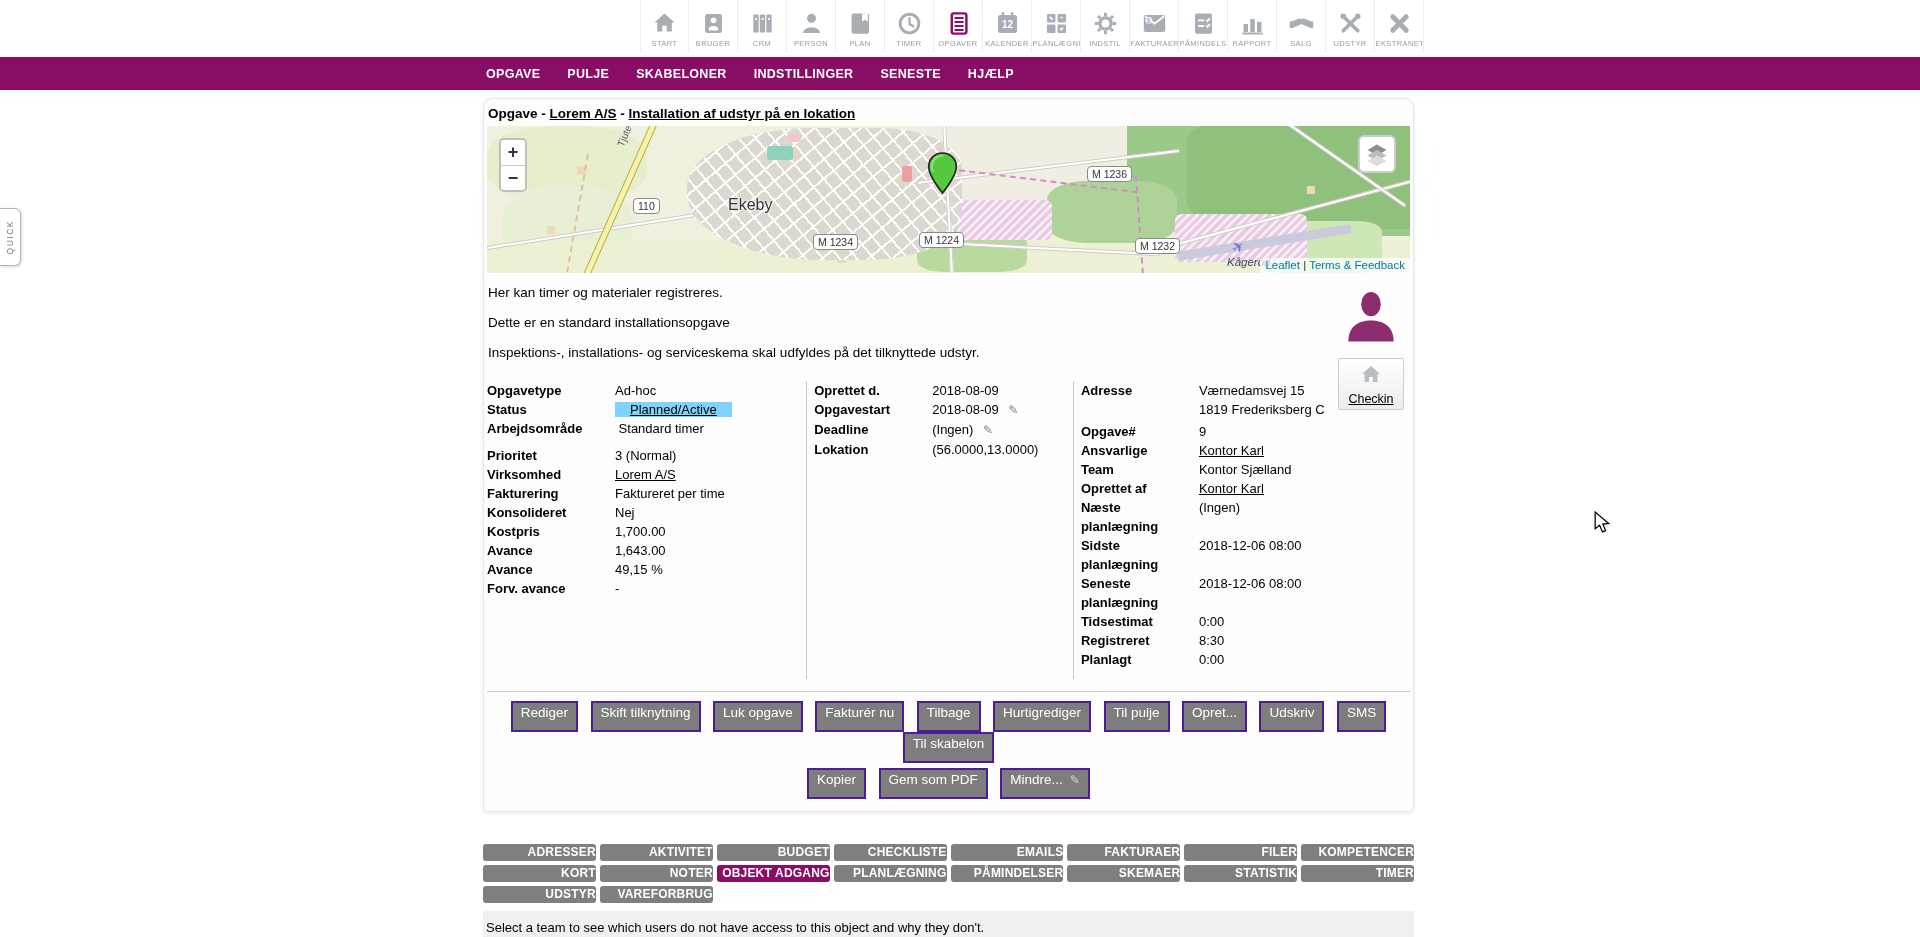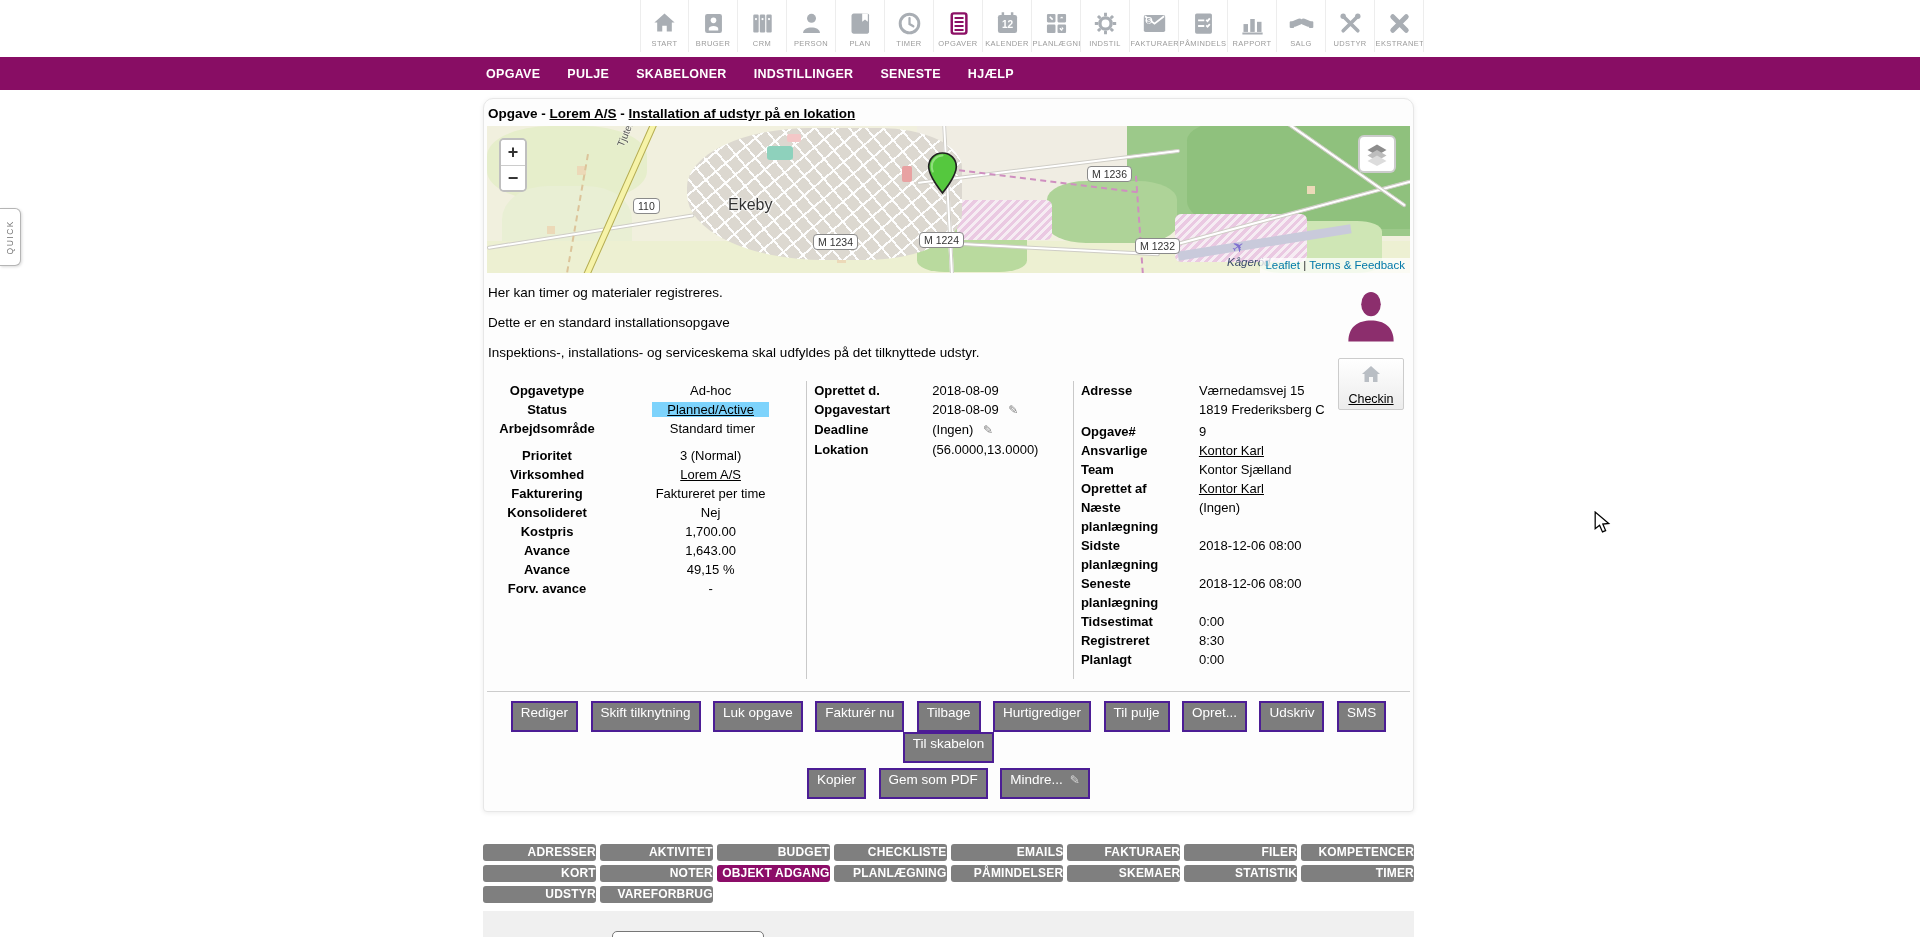--- a/index.html
+++ b/index.html
@@ -64,21 +64,21 @@
             padding:1px 5px 2px; z-index:6; white-space:nowrap; }
   .attrib a { color:#0078a8; text-decoration:none; cursor:pointer; }
   .attrib .sep { color:#333; }
 
   
   .desc p { font-size:13.5px; margin:10px 1px 0; line-height:20px; }
 
   
   .details { display:flex; margin-top:18px; align-items:stretch; }
   .dcol { padding-bottom:10px; }
-  .c1 { width:322px;text-align:center; }
+  .c1 { width:322px; }
   .c2 { width:269px; border-left:1px solid #c9c9c9; padding-left:7px; }
   .c3 { width:340px; border-left:1px solid #c9c9c9; padding-left:7px; }
   .drow { display:flex; font-size:13px; line-height:19px; }
   .drow.spaced { margin-top:8px; }
   .drow.addr { margin-bottom:3px; }
   .dlabel { font-weight:bold; flex:0 0 118px; padding-right:8px; }
   .c1 .dlabel { flex:0 0 128px; }
   .dvalue { flex:1; }
   .hl { background:#7dd3fc; padding:0 15px;text-decoration:underline; }
   .lnk { text-decoration:underline; cursor:pointer; }
@@ -694,20 +694,21 @@
       <button class="tab">STATISTIK</button>
 
       <button class="tab">TIMER</button>
 
       <button class="tab">UDSTYR</button>
 
       <button class="tab">VAREFORBRUG</button>
     </div>
 
   <div class="team-section">
+    <div class="instruction">Select a team to see which users do not have access to this object and why they don't.</div>
     <div class="team-row">
       <span class="team-label">
         <span>Team</span>
         <span class="req">*</span>
       </span>
       <div class="select">
         <span>(Vælg her)</span>
         <span class="chev"></span>
       </div>
     </div>

